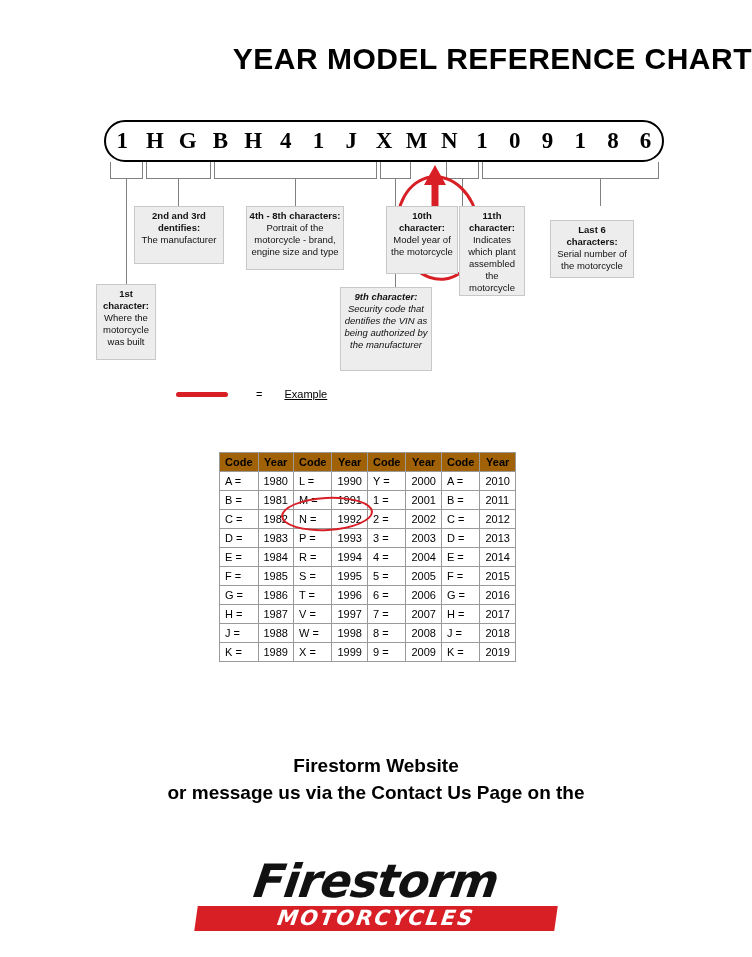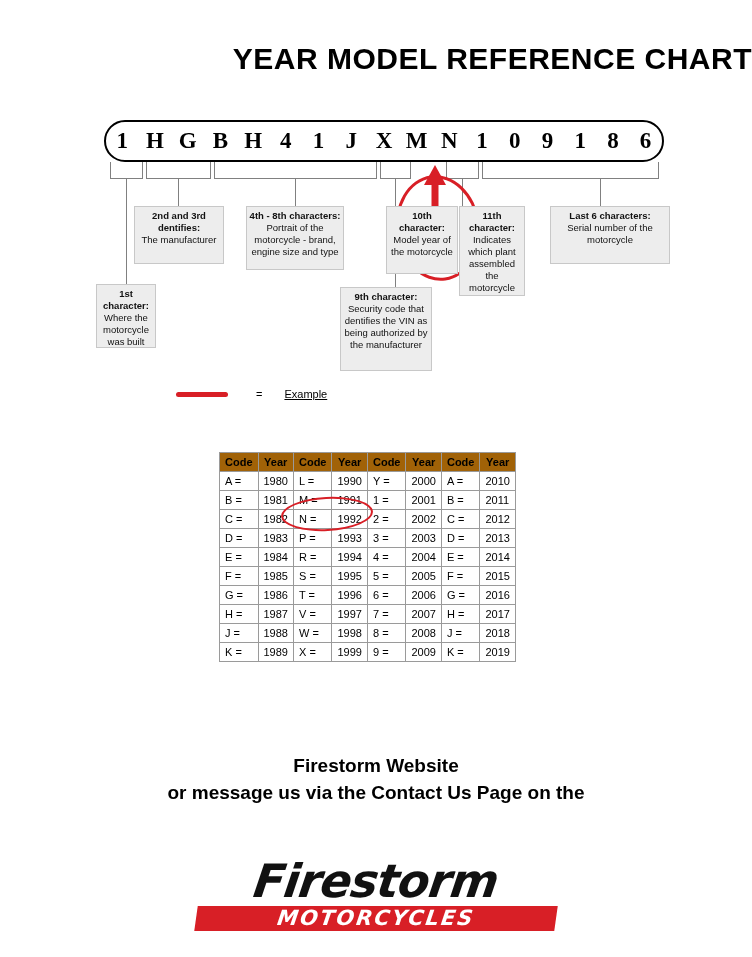--- a/index.html
+++ b/index.html
@@ -249,51 +249,51 @@
 <div class="vline" style="left:658px; top:162px; height:16px;"></div>
 <div class="hline" style="left:482px; top:178px; width:177px;"></div>
 <div class="vline" style="left:600px; top:178px; height:28px;"></div>
 
 <div id="red-ellipse"></div>
 <svg id="red-arrow" viewBox="0 0 22 76">
   <line x1="11" y1="76" x2="11" y2="18" stroke="#d81f26" stroke-width="7"></line>
   <polygon points="11,0 0,20 22,20" fill="#d81f26"></polygon>
 </svg>
 
-<div class="callout" style="left:96px; top:284px; width:60px; height:64px;">
+<div class="callout" style="left:96px; top:284px; width:60px; height:76px;">
   <b>1st character:</b>
   <div>Where the motorcycle was built</div>
 </div>
 
 <div class="callout" style="left:134px; top:206px; width:90px; height:58px;">
   <b>2nd and 3rd dentifies:</b>
   <div>The manufacturer</div>
 </div>
 
 <div class="callout" style="left:246px; top:206px; width:98px; height:64px;">
   <b>4th - 8th characters:</b>
   <div>Portrait of the motorcycle - brand, engine size and type</div>
 </div>
 
-<div class="callout" style="left:340px; top:287px; width:92px; height:84px;">
+<div class="callout" style="left:340px; top:287px; width:92px; height:84px;font-style:italic;">
   <b>9th character:</b>
   <div>Security code that dentifies the VIN as being authorized by the manufacturer</div>
 </div>
 
 <div class="callout" style="left:386px; top:206px; width:72px; height:68px;">
   <b>10th character:</b>
   <div>Model year of the motorcycle</div>
 </div>
 
 <div class="callout" style="left:459px; top:206px; width:66px; height:90px;">
   <b>11th character:</b>
   <div>Indicates which plant assembled the motorcycle</div>
 </div>
 
-<div class="callout" style="left:550px; top:206px; width:120px; height:58px;">
+<div class="callout" style="left:550px; top:220px; width:84px; height:58px;">
   <b>Last 6 characters:</b>
   <div>Serial number of the motorcycle</div>
 </div>
 
 <div id="source-row">
   <span id="example-swatch"></span>
   <span id="example-eq">=</span>
   <span id="example-label">Example</span>
 </div>
 

